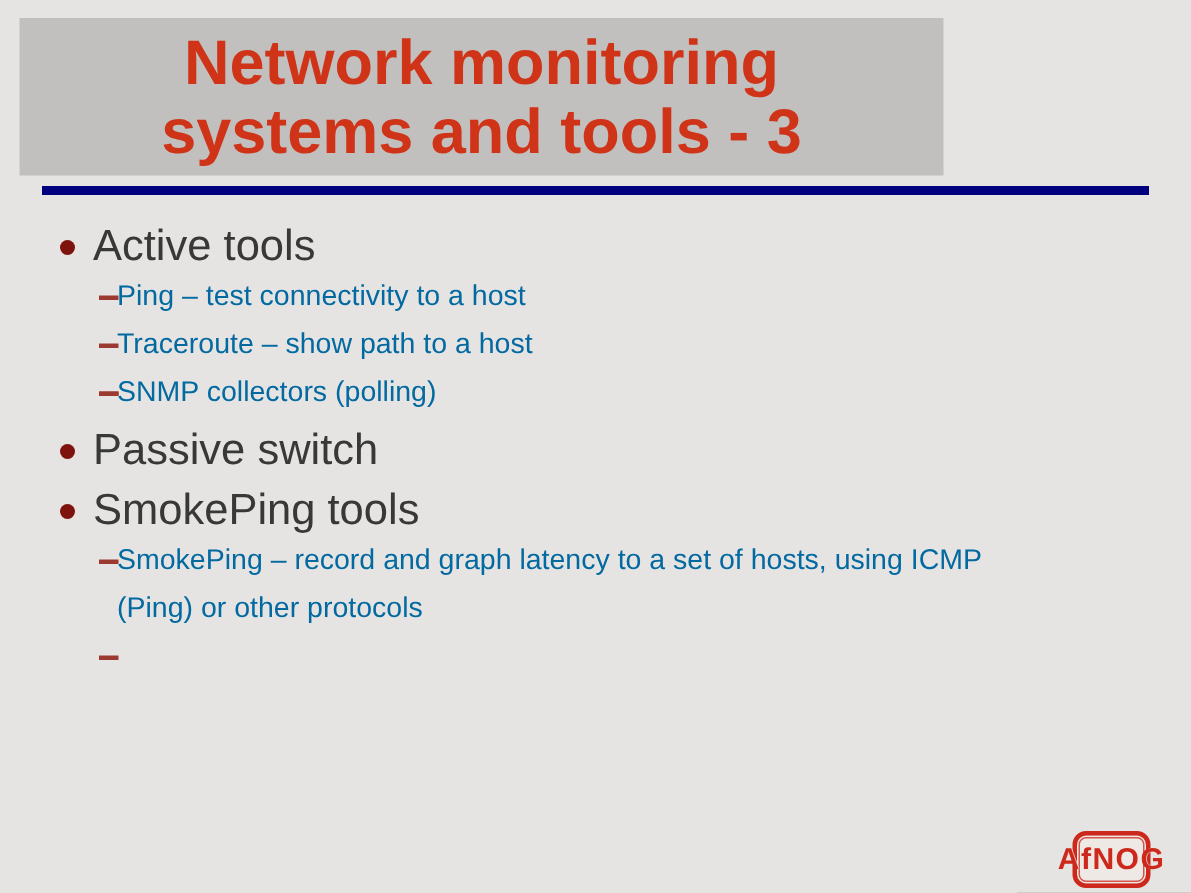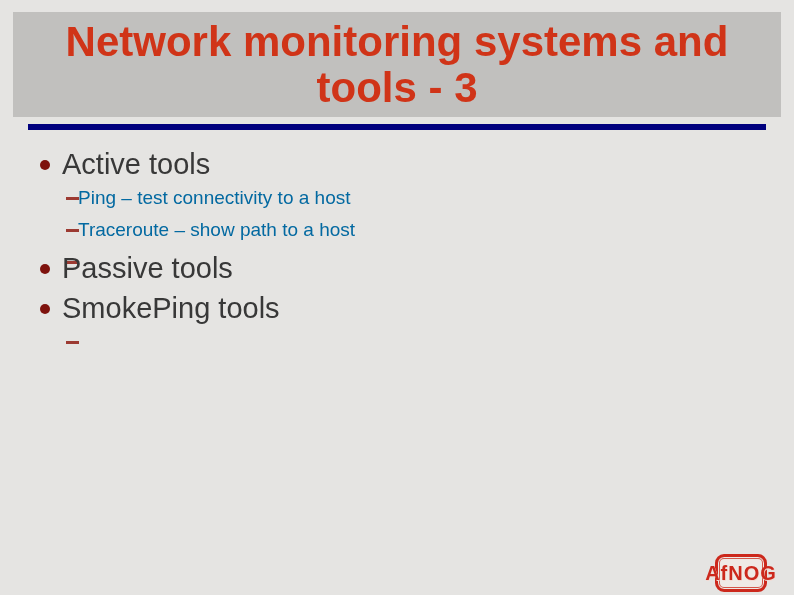--- a/index.html
+++ b/index.html
@@ -12,21 +12,21 @@
     width:794px; height:595px;
     background:#e5e4e2;
     overflow:hidden;
     margin:0 auto;
   }
 
   
   .title-box {
     position:absolute;
     left:13px; top:12px;
-    width:768px; height:105px;
+    width:616px; height:105px;
     background:#c1c0be;
     display:flex; align-items:center; justify-content:center;
     box-sizing:border-box;
     padding:3px 38px;
   }
   .title-text {
     color:#d03418;
     font-size:42px;
     line-height:46px;
     font-weight:bold;
@@ -121,33 +121,35 @@
     </div>
     <div class="sub-item">
       <span class="bullet-dash"></span>
       <span>Traceroute – show path to a host</span>
     </div>
     <div class="sub-item">
       <span class="bullet-dash"></span>
     </div>
     <div class="sub-item">
       <span class="bullet-dash"></span>
+      <span>SNMP collectors (polling)</span>
     </div>
 
     <div class="section-heading">
       <span class="bullet-disc"></span>
-      <span>Passive tools</span>
+      <span>Passive switch</span>
     </div>
 
     <div class="section-heading">
       <span class="bullet-disc"></span>
       <span>SmokePing tools</span>
     </div>
     <div class="sub-item">
       <span class="bullet-dash"></span>
+      <span>SmokePing – record and graph latency to a set of hosts, using ICMP (Ping) or other protocols</span>
     </div>
     <div class="sub-item">
       <span class="bullet-dash"></span>
     </div>
 
   </div>
 
   <div class="stamp">
     <span class="stamp-text">AfNOG</span>
   </div>

